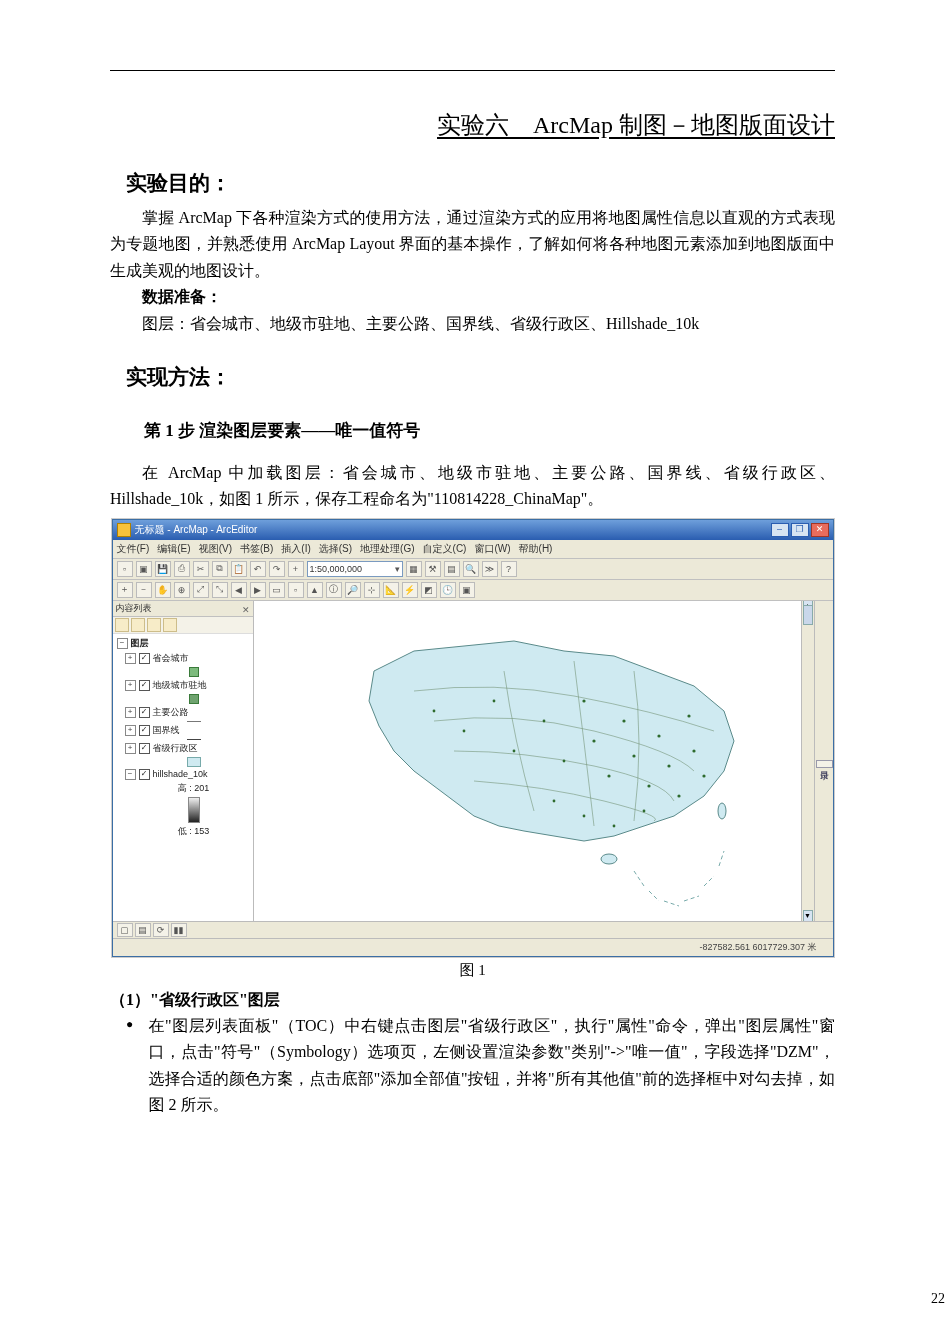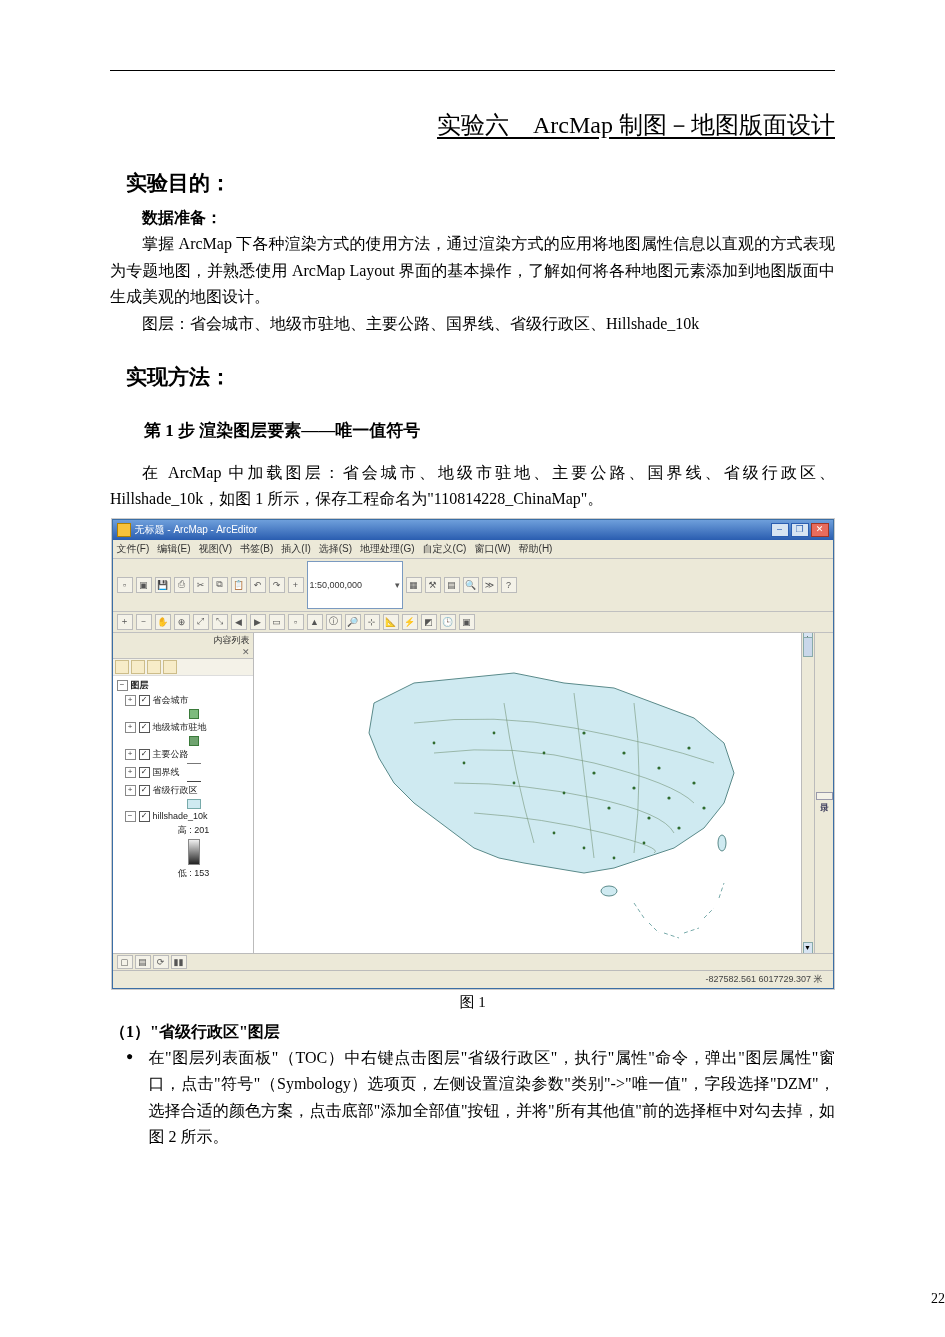--- a/index.html
+++ b/index.html
@@ -133,32 +133,32 @@
     gap:3px;
     flex-wrap:nowrap;
   }
   .tbtn {
     width:14px; height:14px; border:1px solid #bbb; background:#f4f2e8;
     display:inline-flex; align-items:center; justify-content:center;
     font-size:9px; color:#555;
   }
   .scale-box {
     width:90px; height:14px; border:1px solid #7a9ac0; background:#fff;
-    font-size:9px; padding:16px 2px; display:flex; align-items:center; color:#333;
+    font-size:9px; padding:0 2px; display:flex; align-items:center; color:#333;
   }
   .scale-box .dd { margin-left:auto; color:#555; }
   .workarea { display:flex; height:320px; background:#fff; }
   .toc {
     width:140px; border-right:1px solid #bbb; background:#fff;
     display:flex; flex-direction:column;
   }
   .toc-header {
     background:#ece9d8; border-bottom:1px solid #c0c0c0;
     font-size:9px; padding:1px 3px; color:#333;
-    display:flex; align-items:flex-end; justify-content:space-between;flex-direction:column;
+    display:flex; align-items:flex-end; justify-content:space-between;
   }
   .toc-header .x { color:#666; }
   .toc-toolbar {
     background:#f4f2e8; border-bottom:1px solid #ddd; padding:1px 2px;
     display:flex; gap:2px;
   }
   .toc-toolbar .tb { width:12px; height:12px; border:1px solid #cdbd8a; background:#f7ecc8; }
   .toc-body { flex:1; overflow:auto; padding:2px 2px; font-size:9px; color:#222;}
   .tree-item { display:flex; align-items:center; gap:3px; padding:1px 0 1px 2px;}
   .tree-indent1 { padding-left:10px; }
@@ -177,21 +177,21 @@
     display:flex; flex-direction:column; align-items:center; padding-top:6px; gap:4px;
     font-size:9px; color:#335; writing-mode:vertical-rl;
   }
   .right-tabs .tab { border:1px solid #99a; background:#f4f2e8; padding:3px 1px;}
   .view-switch {
     background:#ece9d8; border-top:1px solid #bbb; padding:1px 4px;
     display:flex; gap:2px; font-size:9px; color:#555;
   }
   .view-switch .vb { width:14px; height:12px; border:1px solid #bbb; background:#f4f2e8; display:inline-flex; align-items:center; justify-content:center;}
   .statusbar {
-    background:#ece9d8; border-top:1px solid #bbb; padding:2px 10px;
+    background:#ece9d8; border-top:1px solid #bbb; padding:2px 16px;
     display:flex; font-size:9px; color:#444;
   }
   .statusbar .coords { margin-left:auto; }
   .scroll-v { position:absolute; right:0; top:0; bottom:0; width:12px; background:#ece9d8; border-left:1px solid #bbb;}
   .scroll-v .thumb { position:absolute; left:1px; right:1px; top:4px; height:18px; background:#c9d7ea; border:1px solid #8aa;}
   .scroll-v .arrow { position:absolute; left:1px; right:1px; height:10px; background:#d7e4f2; border:1px solid #8aa; display:flex; align-items:center; justify-content:center; font-size:7px;}
   .scroll-v .arrow.up{top:-1px;} .scroll-v .arrow.down{bottom:-1px;}
 </style>
 </head>
 <body>
@@ -200,24 +200,24 @@
 
   <div class="top-rule"></div>
 
   <h1 class="doc-title">
     <span class="underline">
       <span>实验六　</span><span>ArcMap 制图－地图版面设计</span>
     </span>
   </h1>
 
   <h2 class="section">实验目的：</h2>
+  <p class="body">掌握 ArcMap 下各种渲染方式的使用方法，通过渲染方式的应用将地图属性信息以直观的方式表现为专题地图，并熟悉使用 ArcMap Layout 界面的基本操作，了解如何将各种地图元素添加到地图版面中生成美观的地图设计。</p>
   <p class="body">
     <span class="bold">数据准备：</span>
   </p>
-  <p class="body">掌握 ArcMap 下各种渲染方式的使用方法，通过渲染方式的应用将地图属性信息以直观的方式表现为专题地图，并熟悉使用 ArcMap Layout 界面的基本操作，了解如何将各种地图元素添加到地图版面中生成美观的地图设计。</p>
   <p class="body">图层：省会城市、地级市驻地、主要公路、国界线、省级行政区、Hillshade_10k</p>
 
   <h2 class="section" style="margin-top:26px;">实现方法：</h2>
 
   <div class="step-heading">第 1 步  渲染图层要素——唯一值符号</div>
 
   <p class="body">在 ArcMap 中加载图层：省会城市、地级市驻地、主要公路、国界线、省级行政区、Hillshade_10k，如图 1 所示，保存工程命名为"110814228_ChinaMap"。</p>
 
   <div class="arcmap-window">
     <div class="titlebar">

